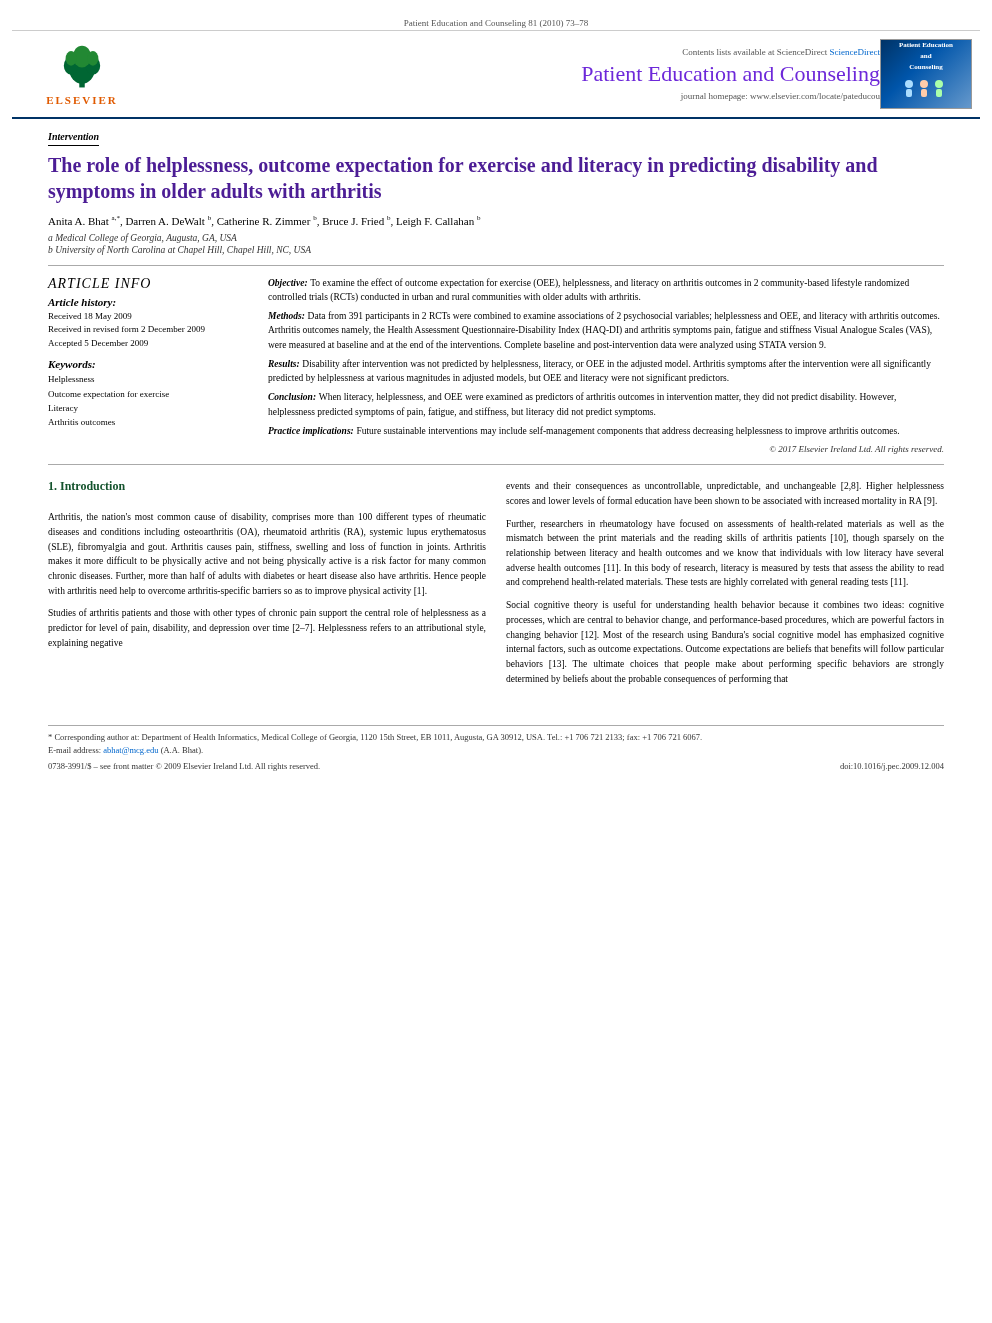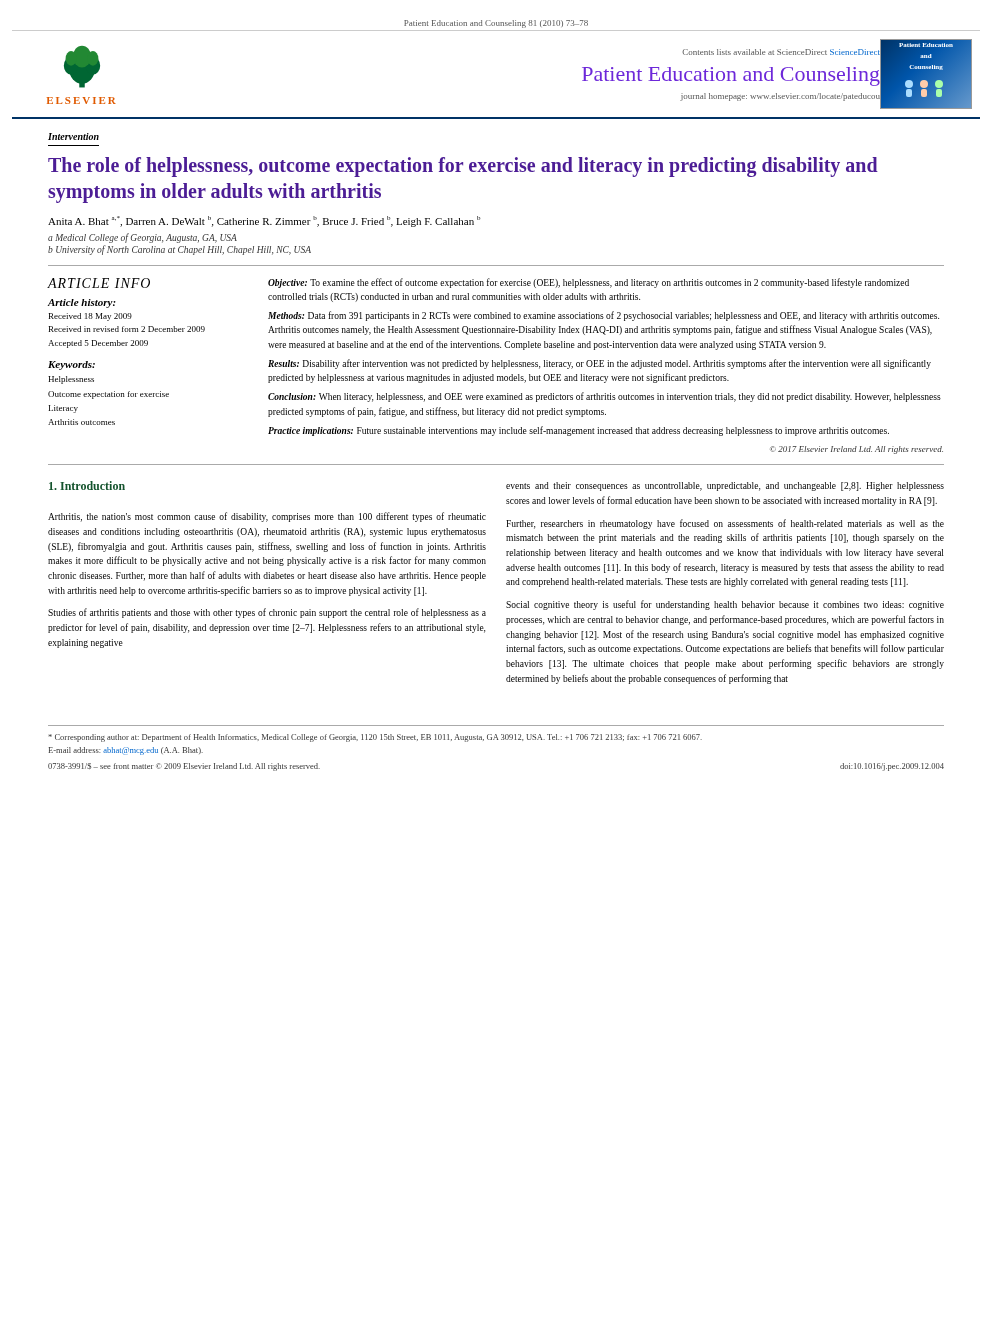--- a/index.html
+++ b/index.html
@@ -413,26 +413,26 @@
           <span class="abstract-text">Data from 391 participants in 2 RCTs were combined to examine associations of 2 psychosocial variables; helplessness and OEE, and literacy with arthritis outcomes. Arthritis outcomes namely, the Health Assessment Questionnaire-Disability Index (HAQ-DI) and arthritis symptoms pain, fatigue and stiffness Visual Analogue Scales (VAS), were measured at baseline and at the end of the interventions. Complete baseline and post-intervention data were analyzed using STATA version 9.</span>
         </div>
 
         <div class="abstract-section">
           <span class="abstract-label">Results:</span>
           <span class="abstract-text">Disability after intervention was not predicted by helplessness, literacy, or OEE in the adjusted model. Arthritis symptoms after the intervention were all significantly predicted by helplessness at various magnitudes in adjusted models, but OEE and literacy were not significant predictors.</span>
         </div>
 
         <div class="abstract-section">
           <span class="abstract-label">Conclusion:</span>
-          <span class="abstract-text">When literacy, helplessness, and OEE were examined as predictors of arthritis outcomes in intervention trials, they did not predict disability. However, helplessness predicted symptoms of pain, fatigue, and stiffness, but literacy did not predict symptoms.</span>
+          <span class="abstract-text">When literacy, helplessness, and OEE were examined as predictors of arthritis outcomes in intervention matter, they did not predict disability. However, helplessness predicted symptoms of pain, fatigue, and stiffness, but literacy did not predict symptoms.</span>
         </div>
 
         <div class="abstract-section">
           <span class="abstract-label">Practice implications:</span>
-          <span class="abstract-text">Future sustainable interventions may include self-management increased that address decreasing helplessness to improve arthritis outcomes.</span>
+          <span class="abstract-text">Future sustainable interventions may include self-management components that address decreasing helplessness to improve arthritis outcomes.</span>
         </div>
 
         <div class="copyright-line">© 2017 Elsevier Ireland Ltd. All rights reserved.</div>
       </div>
     </div>
 
     <hr class="divider-line">
 
     
     <div class="body-two-col">

